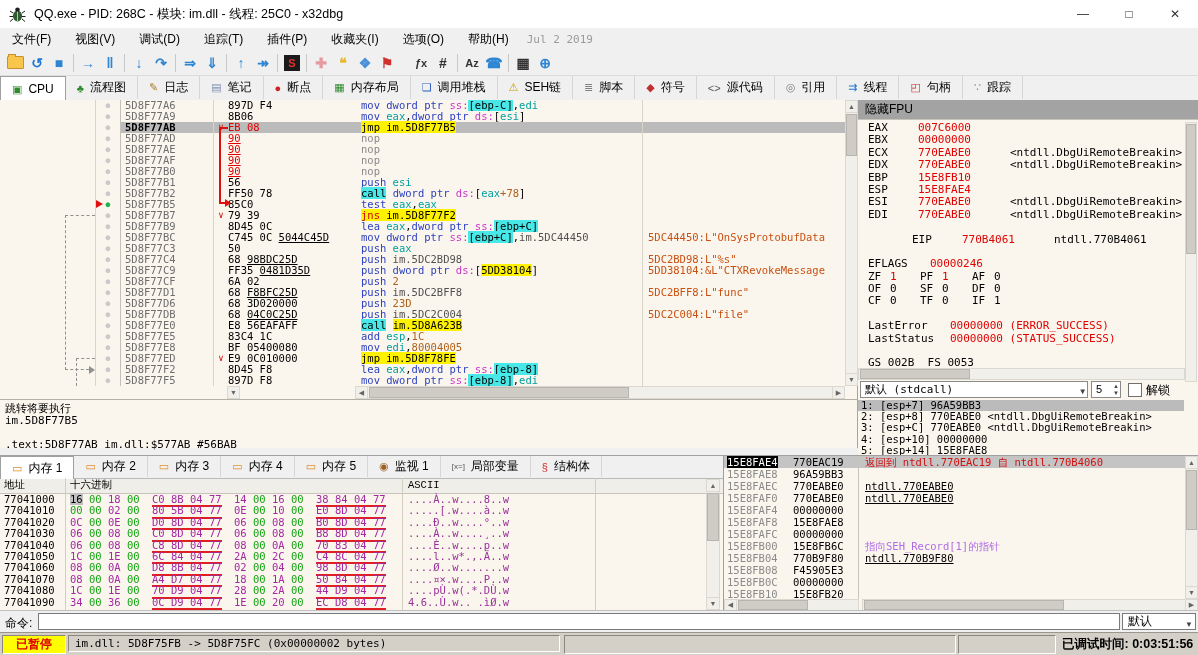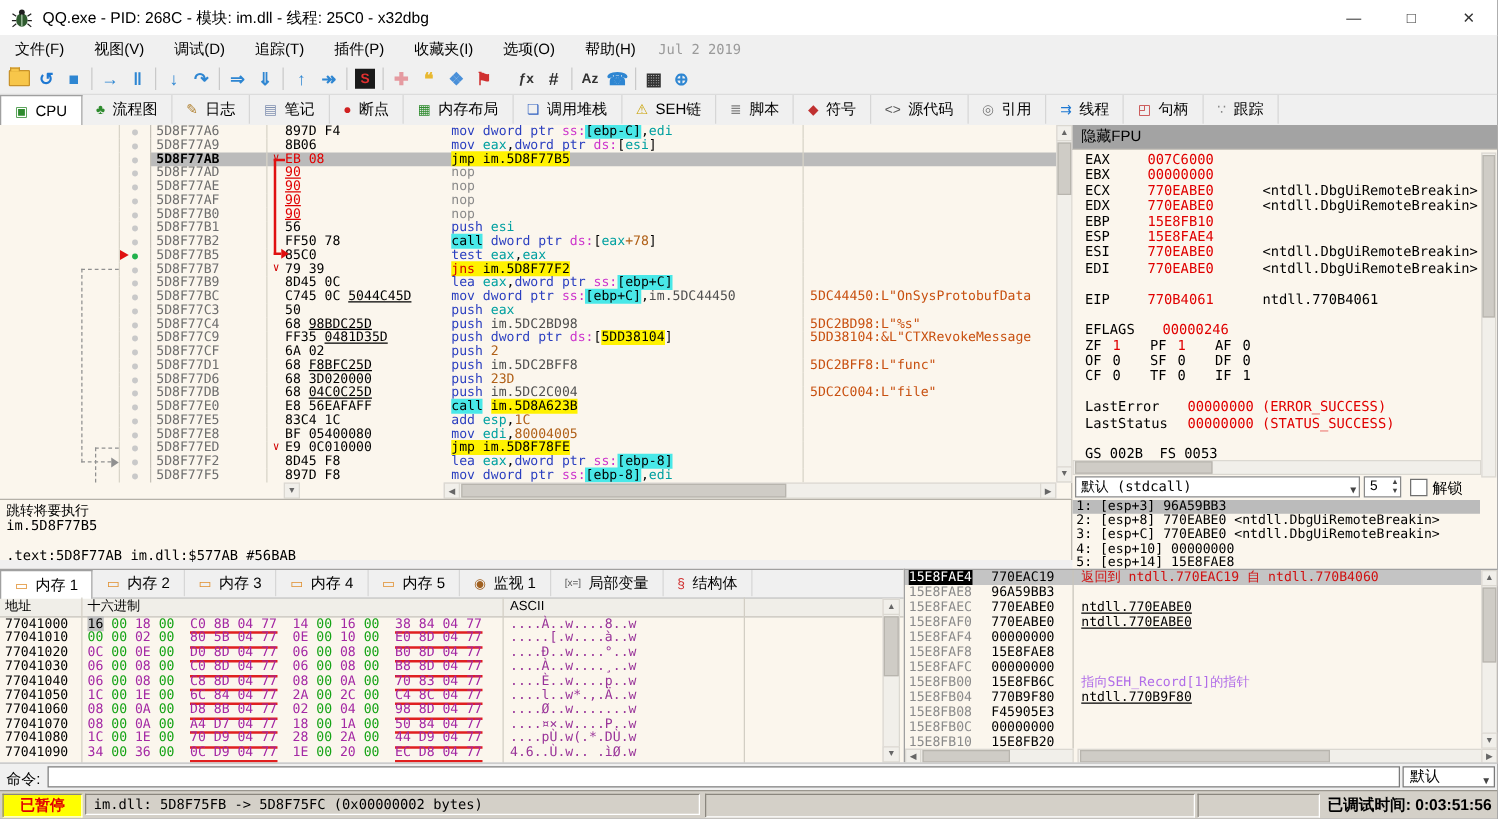--- a/index.html
+++ b/index.html
@@ -67,21 +67,21 @@
   .spin{position:absolute;left:233px;top:281px;width:30px;height:17px;background:#FFF;border:1px solid #8A8A8A;box-sizing:border-box;font-size:11px;padding-left:4px;line-height:15px;}
   .spinarr{position:absolute;right:1px;top:0;font-size:6px;color:#444;line-height:7px;}
   .chk{position:absolute;left:270px;top:283px;width:12px;height:12px;background:#FFF;border:1px solid #707070;}
   .chklbl{position:absolute;left:288px;top:282px;font-size:12px;}
   .args{position:absolute;left:0;top:300px;width:326px;}
   .argrow{height:11.2px;line-height:11.2px;font-family:"DejaVu Sans Mono",monospace;font-size:10.5px;padding-left:3px;white-space:pre;}
   .argrow.sel{background:#BBBBBB;}
   
   .memory{position:absolute;left:0;top:455px;width:723px;height:155px;background:#FBF6ED;border-top:1px solid #A0A0A0;box-sizing:border-box;}
   .memtabs{display:flex;height:22px;background:#F0F0F0;border-bottom:1px solid #B9B9B9;}
-  .memhdr{height:14px;background:#F0EEE8;border-bottom:1px solid #C8C4BC;position:relative;font-family:Liberation Sans, sans-serif;font-size:10.5px;line-height:13px;padding-left:16px;}
+  .memhdr{height:14px;background:#F0EEE8;border-bottom:1px solid #C8C4BC;position:relative;font-family:Liberation Mono, monospace;font-size:10.5px;line-height:13px;padding-left:16px;}
   .mh{position:absolute;top:0;}
   .mrow{position:relative;height:11.4px;line-height:11.4px;font-family:"DejaVu Sans Mono",monospace;font-size:10.5px;white-space:pre;}
   .maddr{position:absolute;left:4px;color:#000;}
   .mgrp{position:absolute;}
   .mgrp.ptr{border-bottom:2px solid #E02020;}
   .b0{color:#15A315;} .bn{color:#A428A4;} .bsel{background:#C0C0C0;color:#000;}
   .mascii{position:absolute;left:408px;color:#993399;}
   .vline{position:absolute;width:1px;background:#D2CEC4;}
   
   .stack{position:absolute;left:723px;top:455px;width:475px;height:155px;background:#FBF6ED;border-top:1px solid #A0A0A0;border-left:1px solid #A0A0A0;box-sizing:border-box;}
@@ -313,21 +313,21 @@
     <div class="rlines" id="reg-lines">
         <div class="rline"><span class="rn" style="min-width: 50px;">EAX</span><span class="rv">007C6000</span></div>
         <div class="rline"><span class="rn" style="min-width: 50px;">EBX</span><span class="rv">00000000</span></div>
         <div class="rline"><span class="rn" style="min-width: 50px;">ECX</span><span class="rv" style="display: inline-block; min-width: 92px;">770EABE0</span><span class="rnote">&lt;ntdll.DbgUiRemoteBreakin&gt;</span></div>
         <div class="rline"><span class="rn" style="min-width: 50px;">EDX</span><span class="rv" style="display: inline-block; min-width: 92px;">770EABE0</span><span class="rnote">&lt;ntdll.DbgUiRemoteBreakin&gt;</span></div>
         <div class="rline"><span class="rn" style="min-width: 50px;">EBP</span><span class="rv">15E8FB10</span></div>
         <div class="rline"><span class="rn" style="min-width: 50px;">ESP</span><span class="rv">15E8FAE4</span></div>
         <div class="rline"><span class="rn" style="min-width: 50px;">ESI</span><span class="rv" style="display: inline-block; min-width: 92px;">770EABE0</span><span class="rnote">&lt;ntdll.DbgUiRemoteBreakin&gt;</span></div>
         <div class="rline"><span class="rn" style="min-width: 50px;">EDI</span><span class="rv" style="display: inline-block; min-width: 92px;">770EABE0</span><span class="rnote">&lt;ntdll.DbgUiRemoteBreakin&gt;</span></div>
         <div class="rline"></div>
-        <div class="rline"><span class="rn" style="min-width: 50px;">EIP</span><span class="rv" style="display: inline-block; min-width: 92px;">770B4061</span><span class="rnote">ntdll.770B4061</span></div>
+        <div class="rline"><span class="rn" style="min-width: 50px; margin-left: 44px;">EIP</span><span class="rv" style="display: inline-block; min-width: 92px;">770B4061</span><span class="rnote">ntdll.770B4061</span></div>
         <div class="rline"></div>
         <div class="rline"><span class="rn" style="min-width: 62px;">EFLAGS</span><span class="rv">00000246</span></div>
         <div class="rline"><span class="fl">ZF</span><span class="fv red">1</span><span class="fl">PF</span><span class="fv red">1</span><span class="fl">AF</span><span class="fv">0</span></div>
         <div class="rline"><span class="fl">OF</span><span class="fv">0</span><span class="fl">SF</span><span class="fv">0</span><span class="fl">DF</span><span class="fv">0</span></div>
         <div class="rline"><span class="fl">CF</span><span class="fv">0</span><span class="fl">TF</span><span class="fv">0</span><span class="fl">IF</span><span class="fv">1</span></div>
         <div class="rline"></div>
         <div class="rline"><span class="rn" style="min-width: 82px;">LastError</span><span class="rv">00000000 (ERROR_SUCCESS)</span></div>
         <div class="rline"><span class="rn" style="min-width: 82px;">LastStatus</span><span class="rv">00000000 (STATUS_SUCCESS)</span></div>
         <div class="rline"></div>
         <div class="rline">GS 002B  FS 0053</div>
@@ -341,21 +341,21 @@
       <span class="combarrow">▼</span>
     </div>
     <div class="spin">
       <span>5</span>
       <span class="spinarr" style="top:1px">▲</span>
       <span class="spinarr" style="top:8px">▼</span>
     </div>
     <div class="chk"></div>
     <div class="chklbl">解锁</div>
     <div class="args" id="args">
-        <div class="argrow sel">1: [esp+3] 96A59BB3</div>
+        <div class="argrow sel">1: [esp+7] 96A59BB3</div>
         <div class="argrow">2: [esp+8] 770EABE0 &lt;ntdll.DbgUiRemoteBreakin&gt;</div>
         <div class="argrow">3: [esp+C] 770EABE0 &lt;ntdll.DbgUiRemoteBreakin&gt;</div>
         <div class="argrow">4: [esp+10] 00000000</div>
         <div class="argrow">5: [esp+14] 15E8FAE8</div>
       </div>
   </div>
 
   <div class="memory">
     <div class="memtabs" id="memtabs">
         <div class="tab sel" style="height: 22px;">

